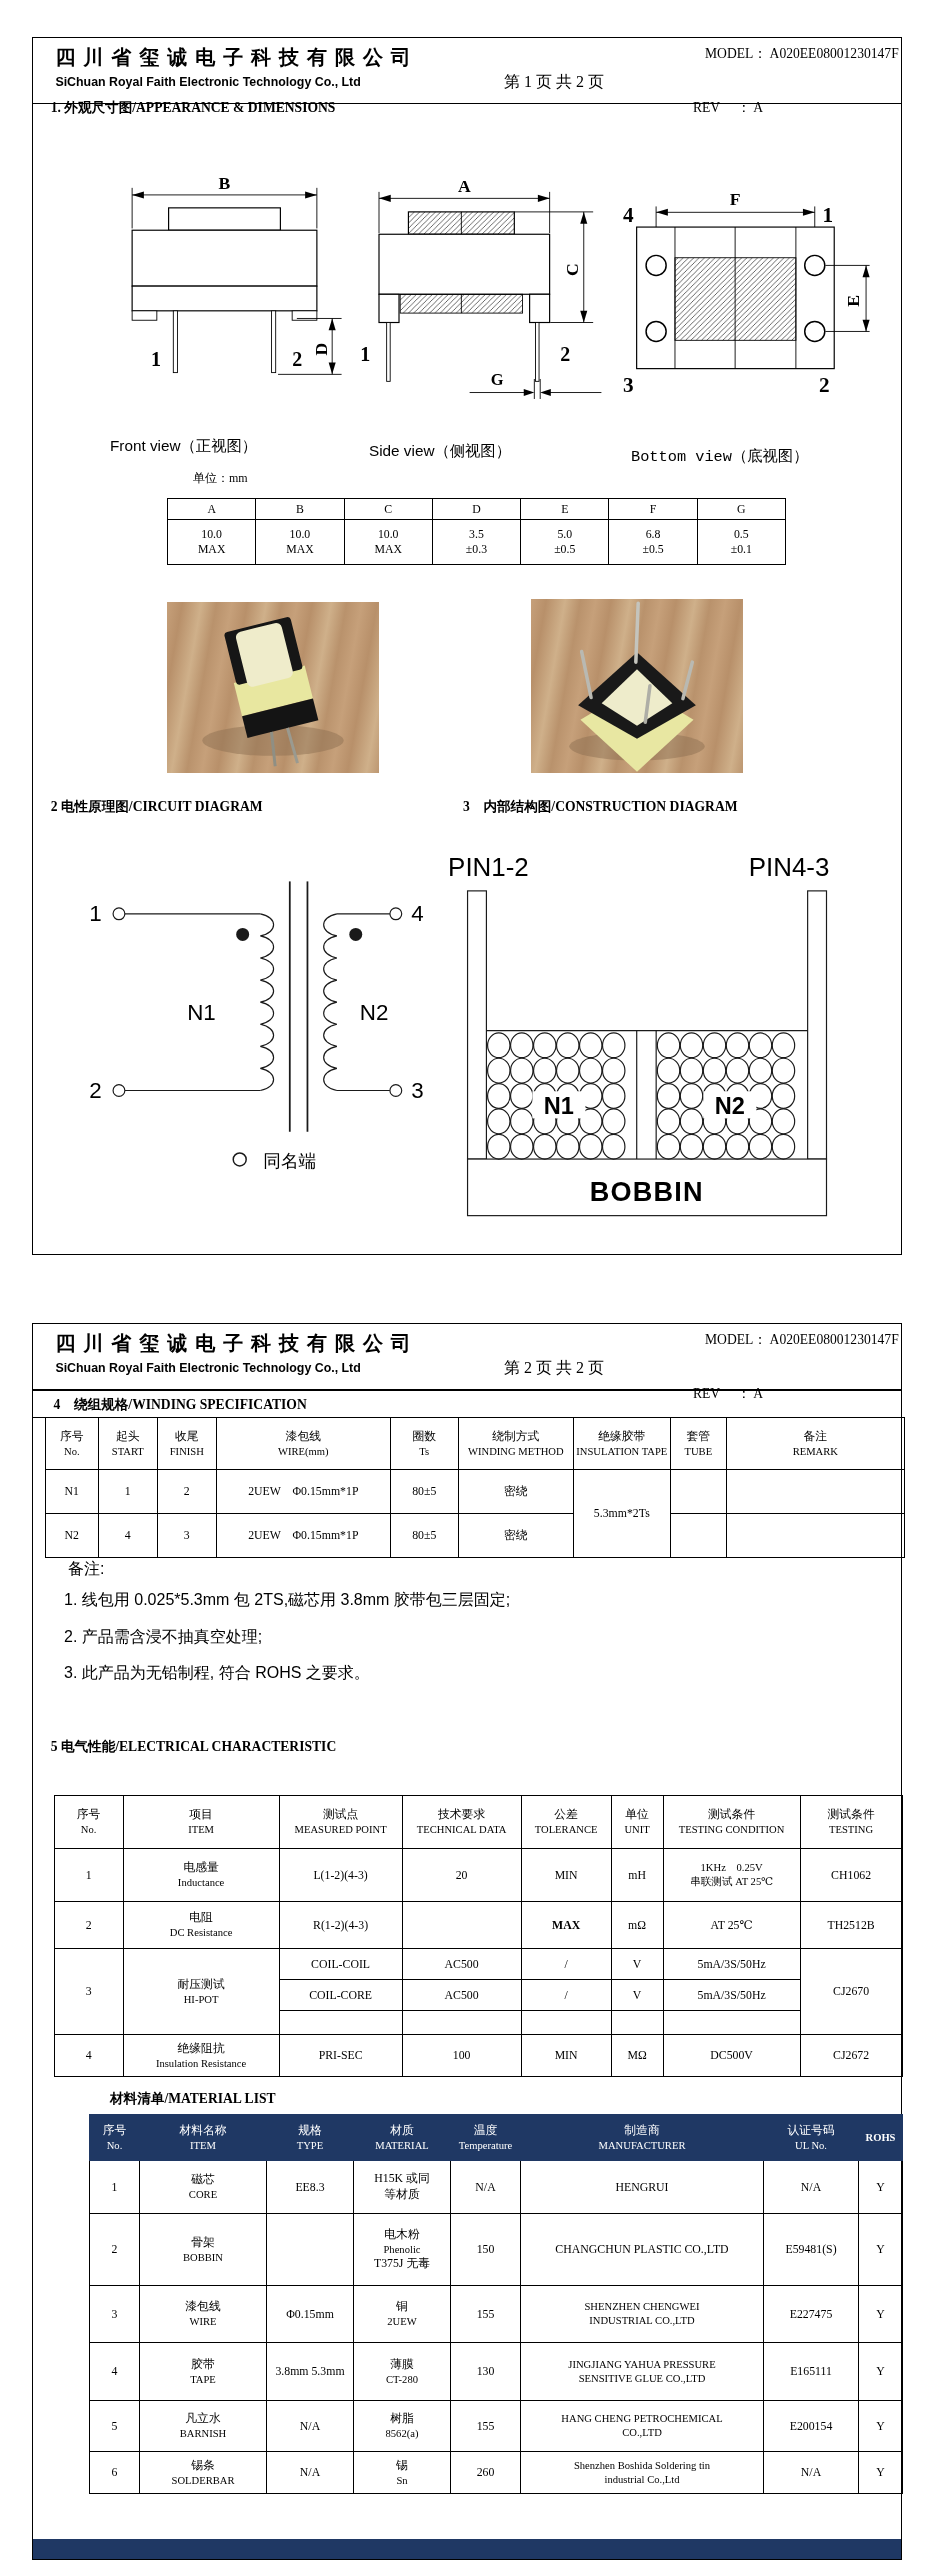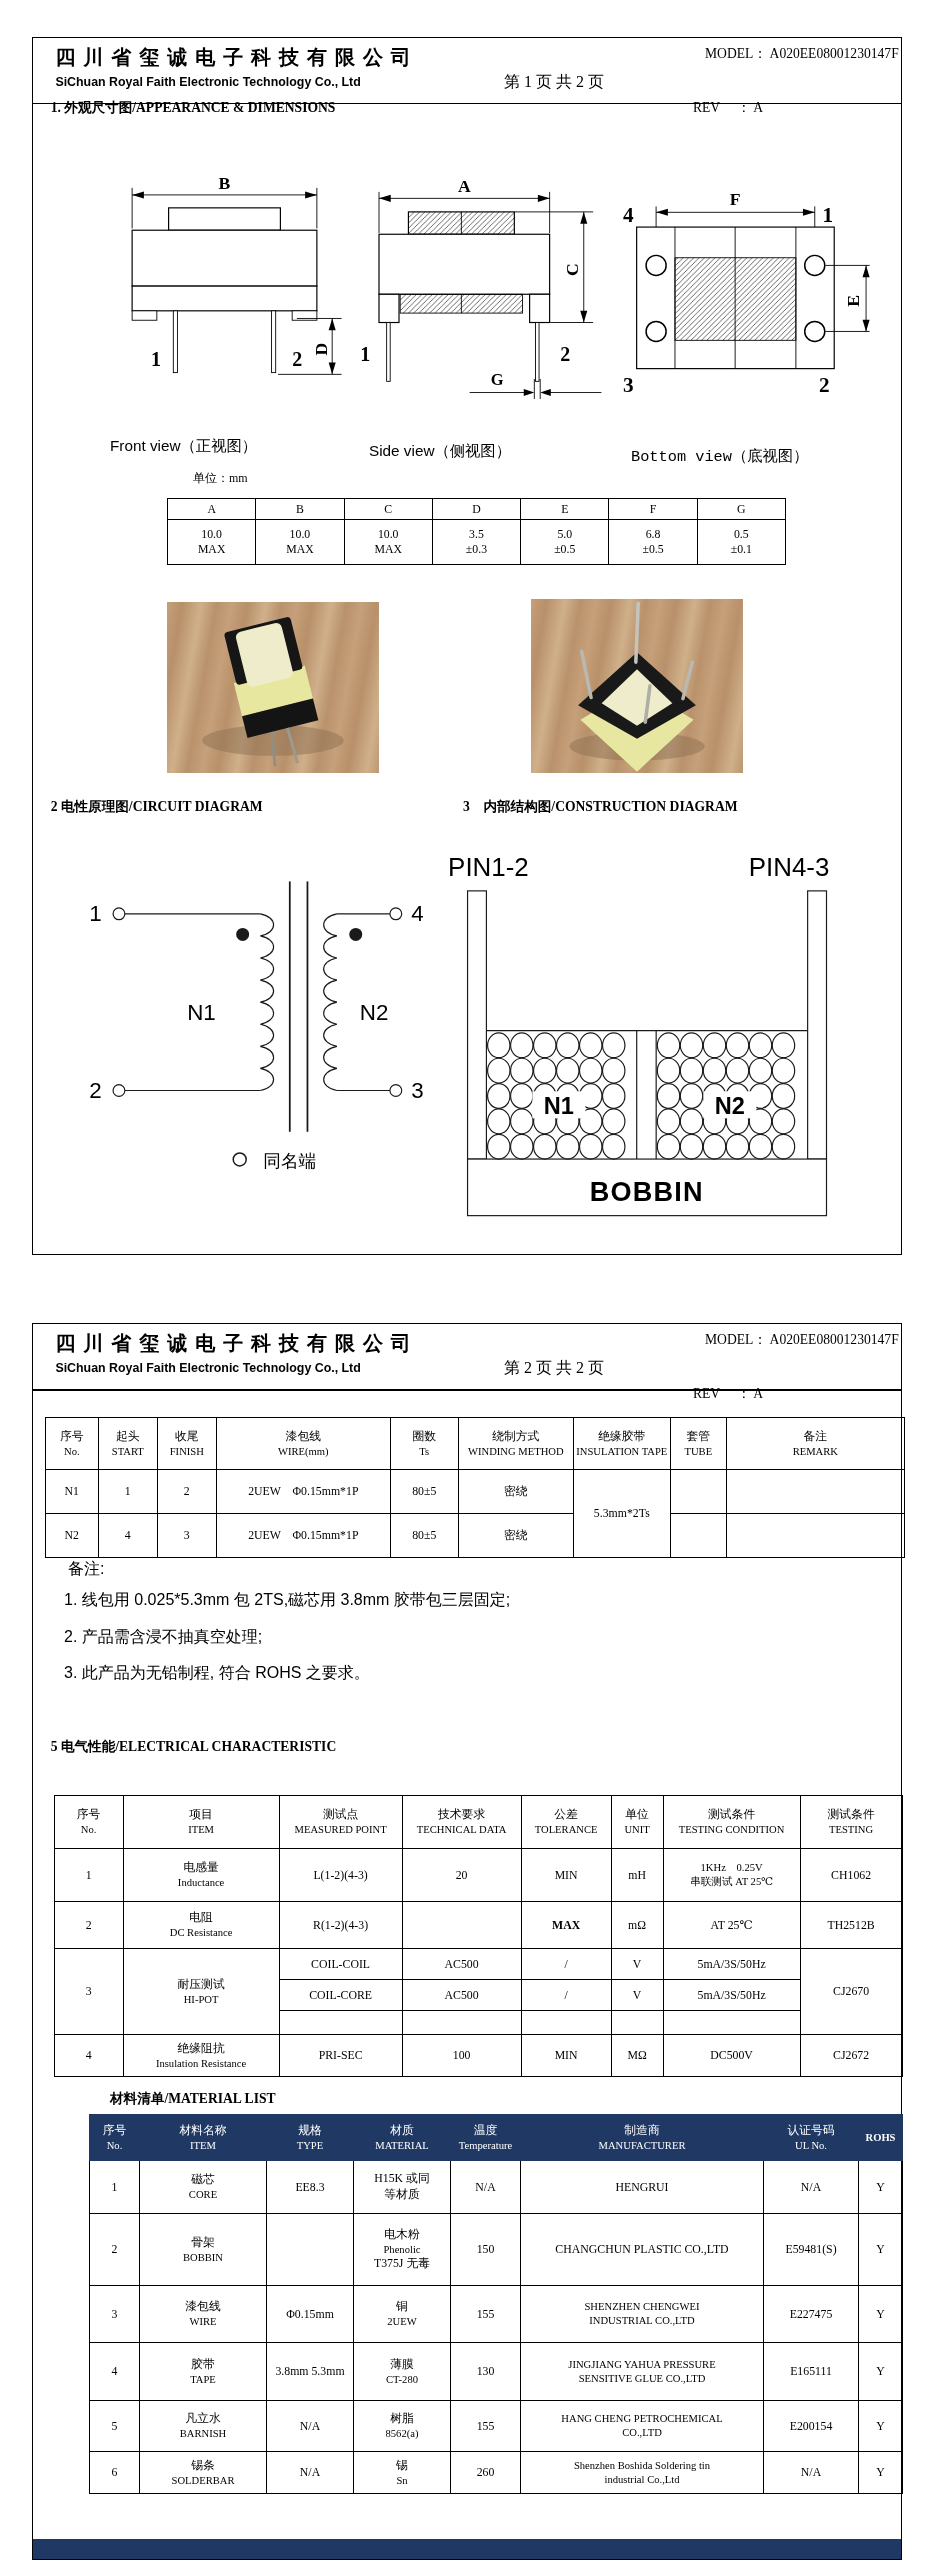--- a/index.html
+++ b/index.html
@@ -363,20 +363,23 @@
   <div class="page" id="page2">
 
     <div class="pghead">
       <div class="co-cn">四 川 省 玺 诚 电 子 科 技 有 限 公 司</div>
       <div class="co-en">SiChuan Royal Faith Electronic Technology Co., Ltd</div>
       <div class="pginfo">第 2 页 共 2 页</div>
       <div class="model-line">MODEL： A020EE08001230147F</div>
       <div class="rev-line">REV　 ：  A</div>
     </div>
 
+    <div class="abs" style="left:0;top:67px;width:100%;height:26px;border-bottom:1.2px solid #000;">
+      <div class="sec-title" style="left:20.6px;top:4.7px;">4　绕组规格/WINDING SPECIFICATION</div>
+    </div>
 
     <table class="abs" style="left:11.8px;top:93px;width:858px;">
       <colgroup>
           <col style="width:53px">
           <col style="width:59px">
           <col style="width:59px">
           <col style="width:174px">
           <col style="width:68px">
           <col style="width:115px">
           <col style="width:97px">

